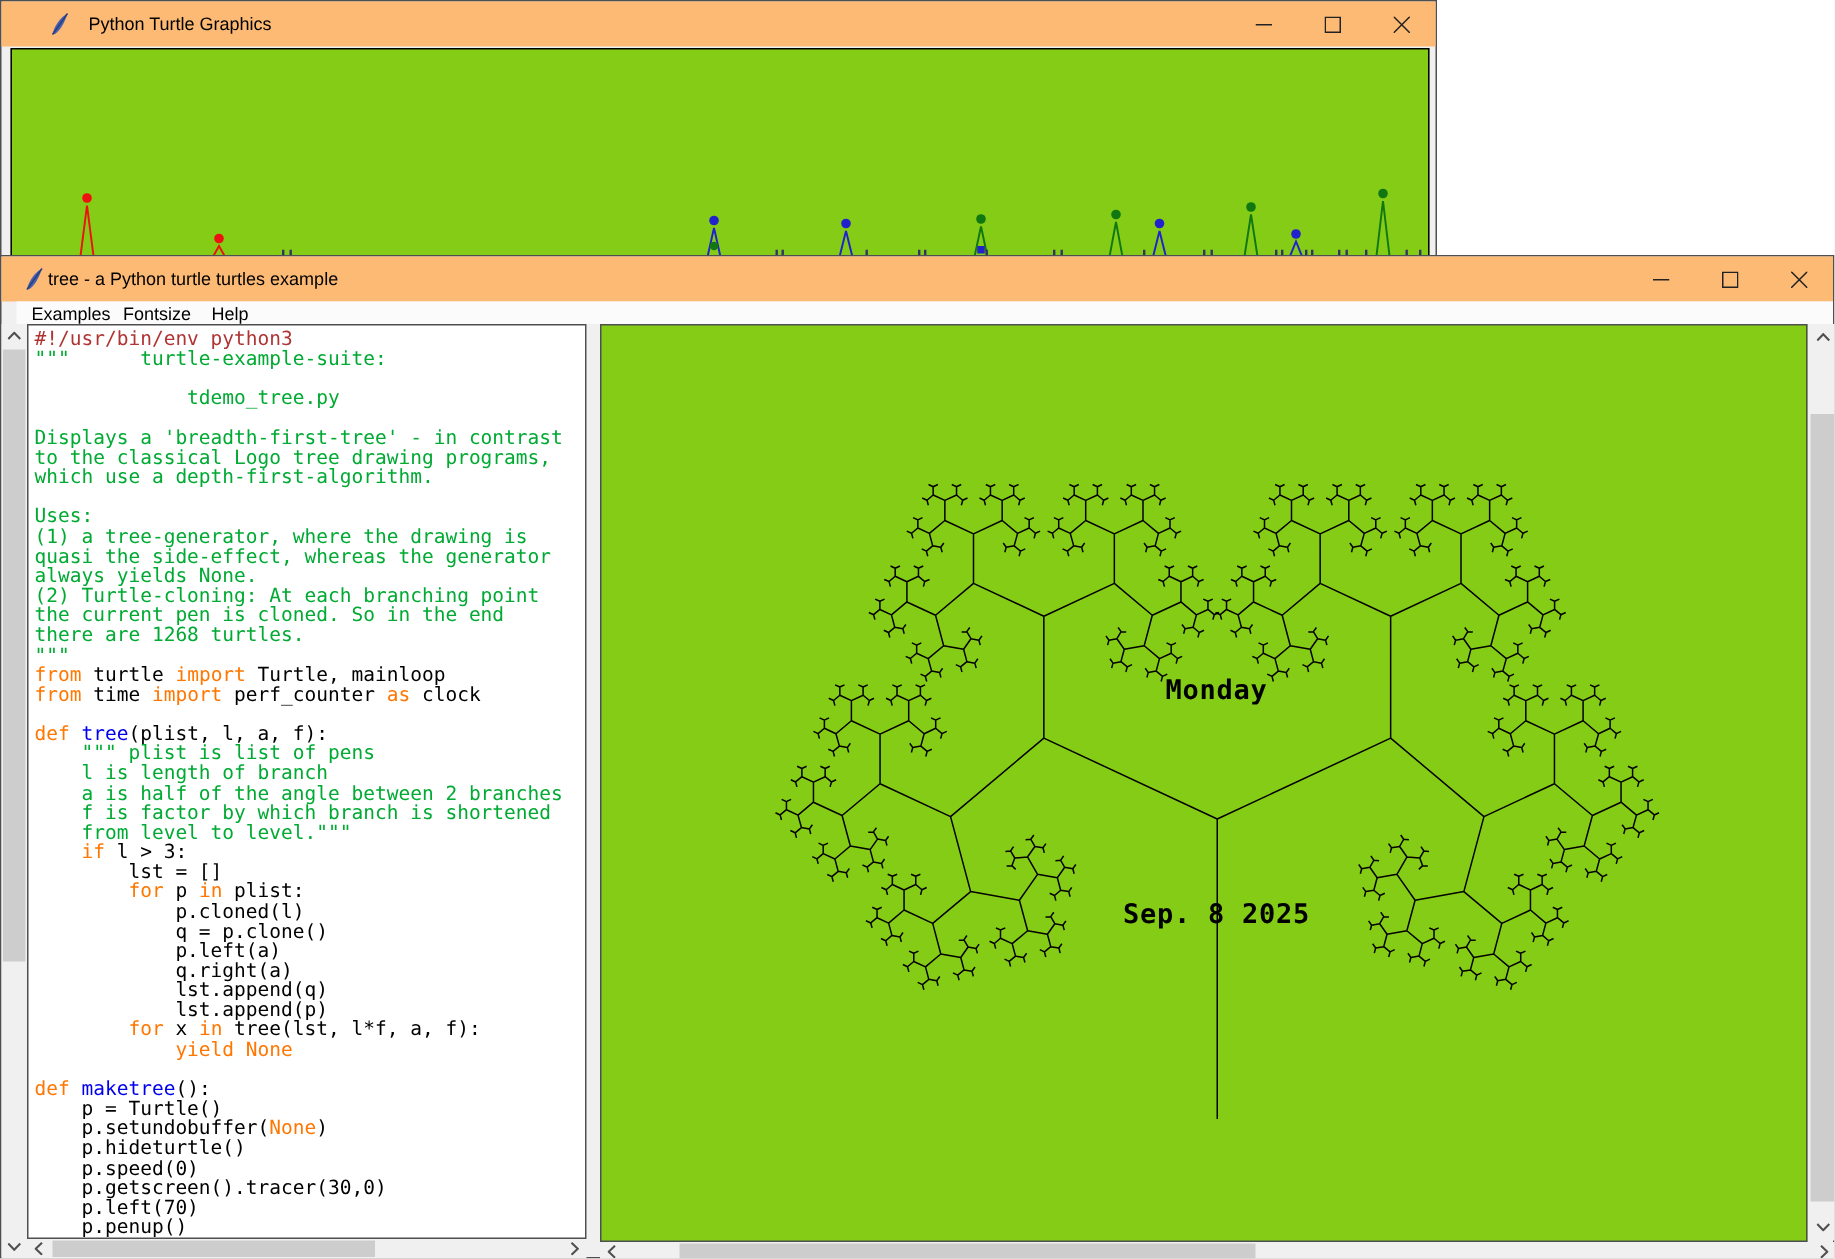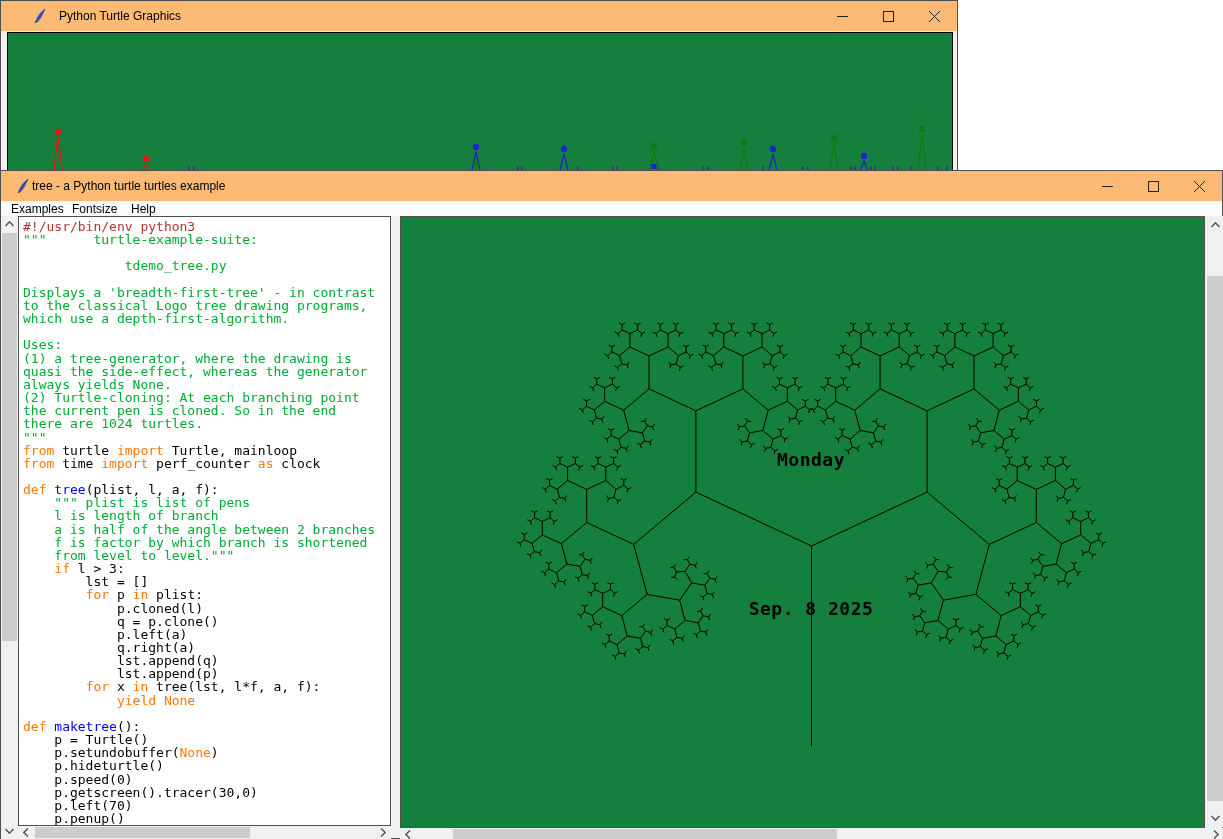--- a/index.html
+++ b/index.html
@@ -6,23 +6,23 @@
   body{
     width:1223px;height:839px;position:relative;overflow:hidden;
     background:#ffffff;font-family:"Liberation Sans",sans-serif;
   }
   .window{position:absolute;background:#f0f0f0;border:1px solid #4f4f4f;box-sizing:border-box}
   .titlebar{position:absolute;left:0;top:0;right:0;height:30px;background:#fdba74}
   .title-icon{position:absolute;top:7px;width:14px;height:16px}
   .title-text{position:absolute;top:8px;font-size:12px;color:#000;white-space:nowrap}
   .win-controls{position:absolute;top:0;right:0;height:30px;display:flex}
   .win-btn{width:46px;height:30px;display:flex;align-items:center;justify-content:center;background:transparent}
-  .menubar{position:absolute;left:0;top:30px;right:0;height:15px;background:#fbfbfb}
+  .menubar{position:absolute;left:10px;top:30px;right:0;height:15px;background:#fbfbfb}
   .menu-item{position:absolute;top:1px;font-size:12px;color:#000;white-space:nowrap;cursor:default}
-  .tk-canvas{position:absolute;background:#15803d;border:1px solid #4f4f4f;box-sizing:border-box}
+  .tk-canvas{position:absolute;background:#84cc16;border:1px solid #4f4f4f;box-sizing:border-box}
   .sb-track{position:absolute;background:var(--sb-track,#f0f0f0)}
   .sb-thumb{position:absolute;background:var(--sb-thumb,#cdcdcd)}
   .sb-arrow{position:absolute;display:flex;align-items:center;justify-content:center}
   .code-widget{
     position:absolute;left:17px;top:45px;width:373px;height:610px;
     background:#fff;border:1px solid #4f4f4f;box-sizing:border-box;overflow:hidden;
   }
   .code-inner{padding:3px 0 0 4px}
   .code-line{
     height:13.17px;line-height:13.17px;font-size:13px;white-space:pre;
@@ -173,21 +173,21 @@
         <div class="code-line"><span class="tok-s">Displays a 'breadth-first-tree' - in contrast</span></div>
         <div class="code-line"><span class="tok-s">to the classical Logo tree drawing programs,</span></div>
         <div class="code-line"><span class="tok-s">which use a depth-first-algorithm.</span></div>
         <div class="code-line"></div>
         <div class="code-line"><span class="tok-s">Uses:</span></div>
         <div class="code-line"><span class="tok-s">(1) a tree-generator, where the drawing is</span></div>
         <div class="code-line"><span class="tok-s">quasi the side-effect, whereas the generator</span></div>
         <div class="code-line"><span class="tok-s">always yields None.</span></div>
         <div class="code-line"><span class="tok-s">(2) Turtle-cloning: At each branching point</span></div>
         <div class="code-line"><span class="tok-s">the current pen is cloned. So in the end</span></div>
-        <div class="code-line"><span class="tok-s">there are 1024 turtles.</span></div>
+        <div class="code-line"><span class="tok-s">there are 1268 turtles.</span></div>
         <div class="code-line"><span class="tok-s">"""</span></div>
         <div class="code-line"><span class="tok-k">from</span><span class="tok-p"> turtle </span><span class="tok-k">import</span><span class="tok-p"> Turtle, mainloop</span></div>
         <div class="code-line"><span class="tok-k">from</span><span class="tok-p"> time </span><span class="tok-k">import</span><span class="tok-p"> perf_counter </span><span class="tok-k">as</span><span class="tok-p"> clock</span></div>
         <div class="code-line"></div>
         <div class="code-line"><span class="tok-k">def</span><span class="tok-p"> </span><span class="tok-d">tree</span><span class="tok-p">(plist, l, a, f):</span></div>
         <div class="code-line"><span class="tok-p">    </span><span class="tok-s">""" plist is list of pens</span></div>
         <div class="code-line"><span class="tok-s">    l is length of branch</span></div>
         <div class="code-line"><span class="tok-s">    a is half of the angle between 2 branches</span></div>
         <div class="code-line"><span class="tok-s">    f is factor by which branch is shortened</span></div>
         <div class="code-line"><span class="tok-s">    from level to level."""</span></div>

